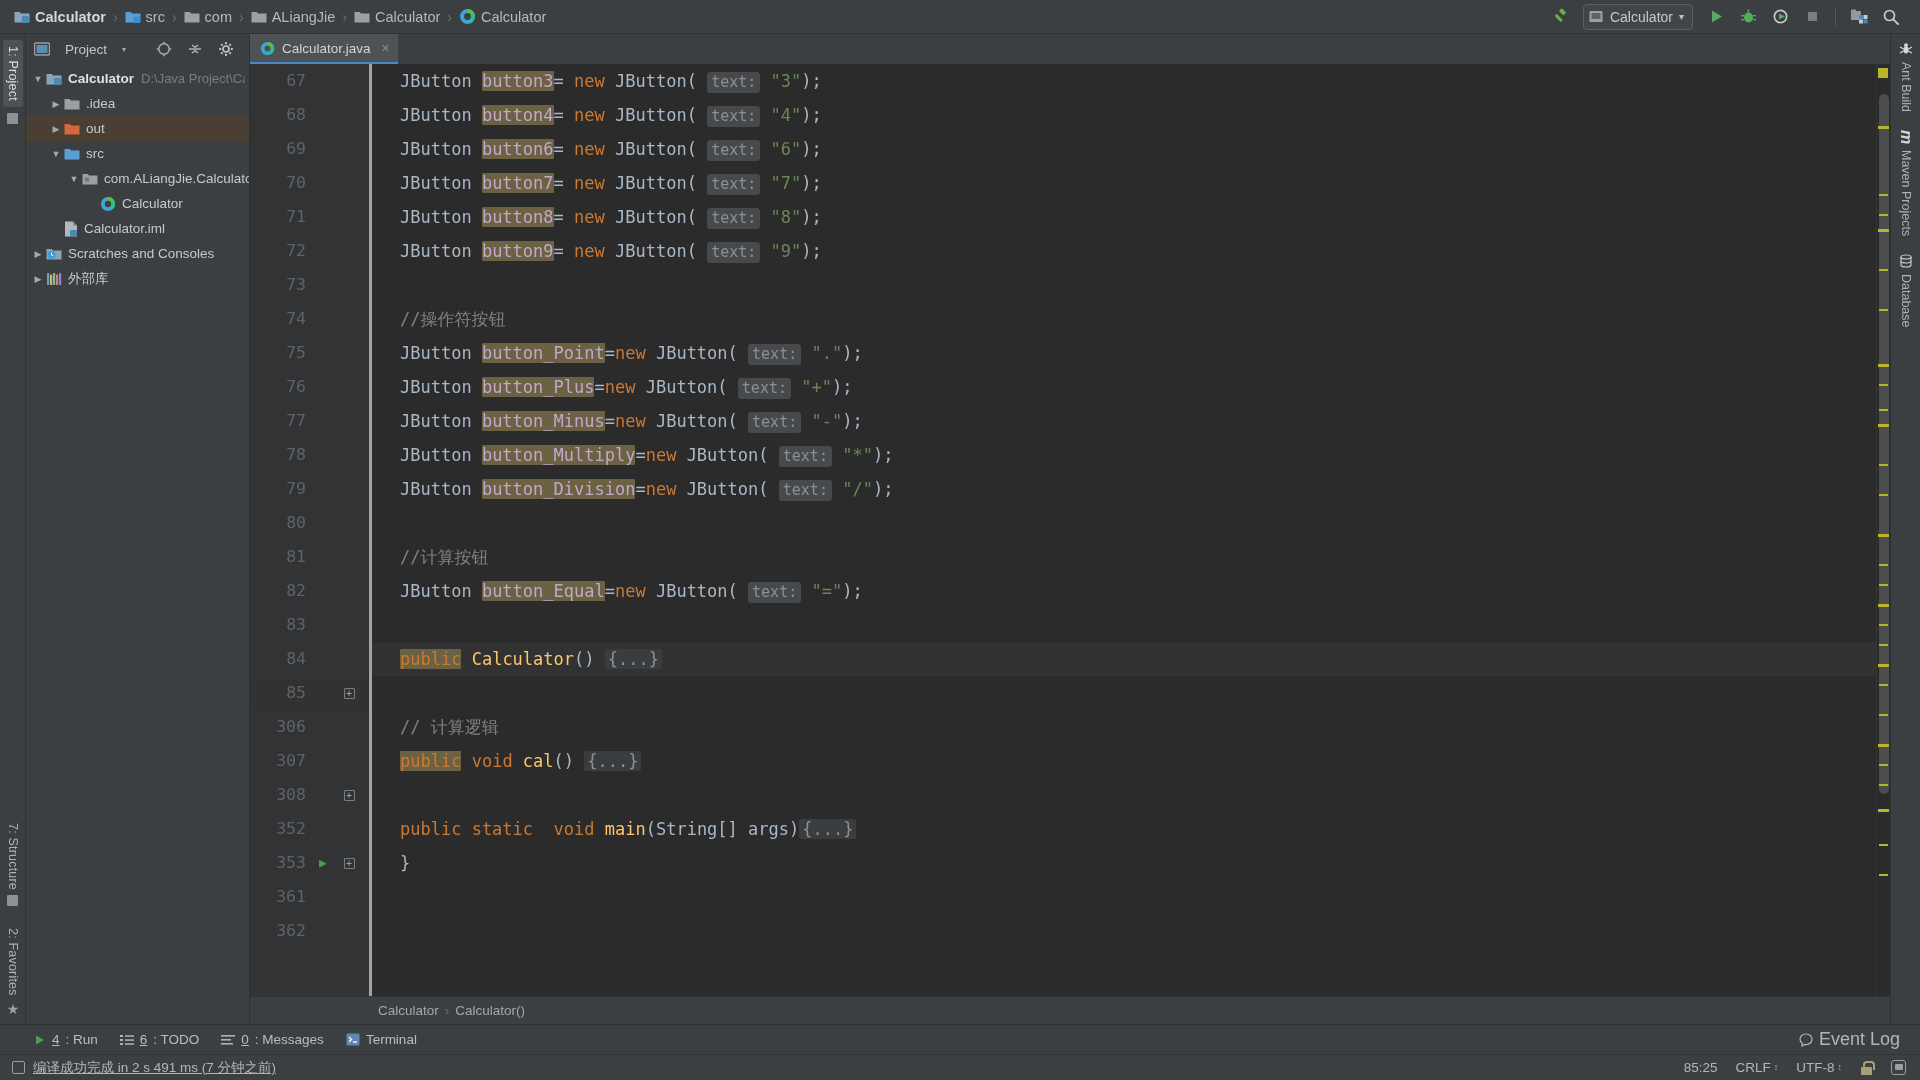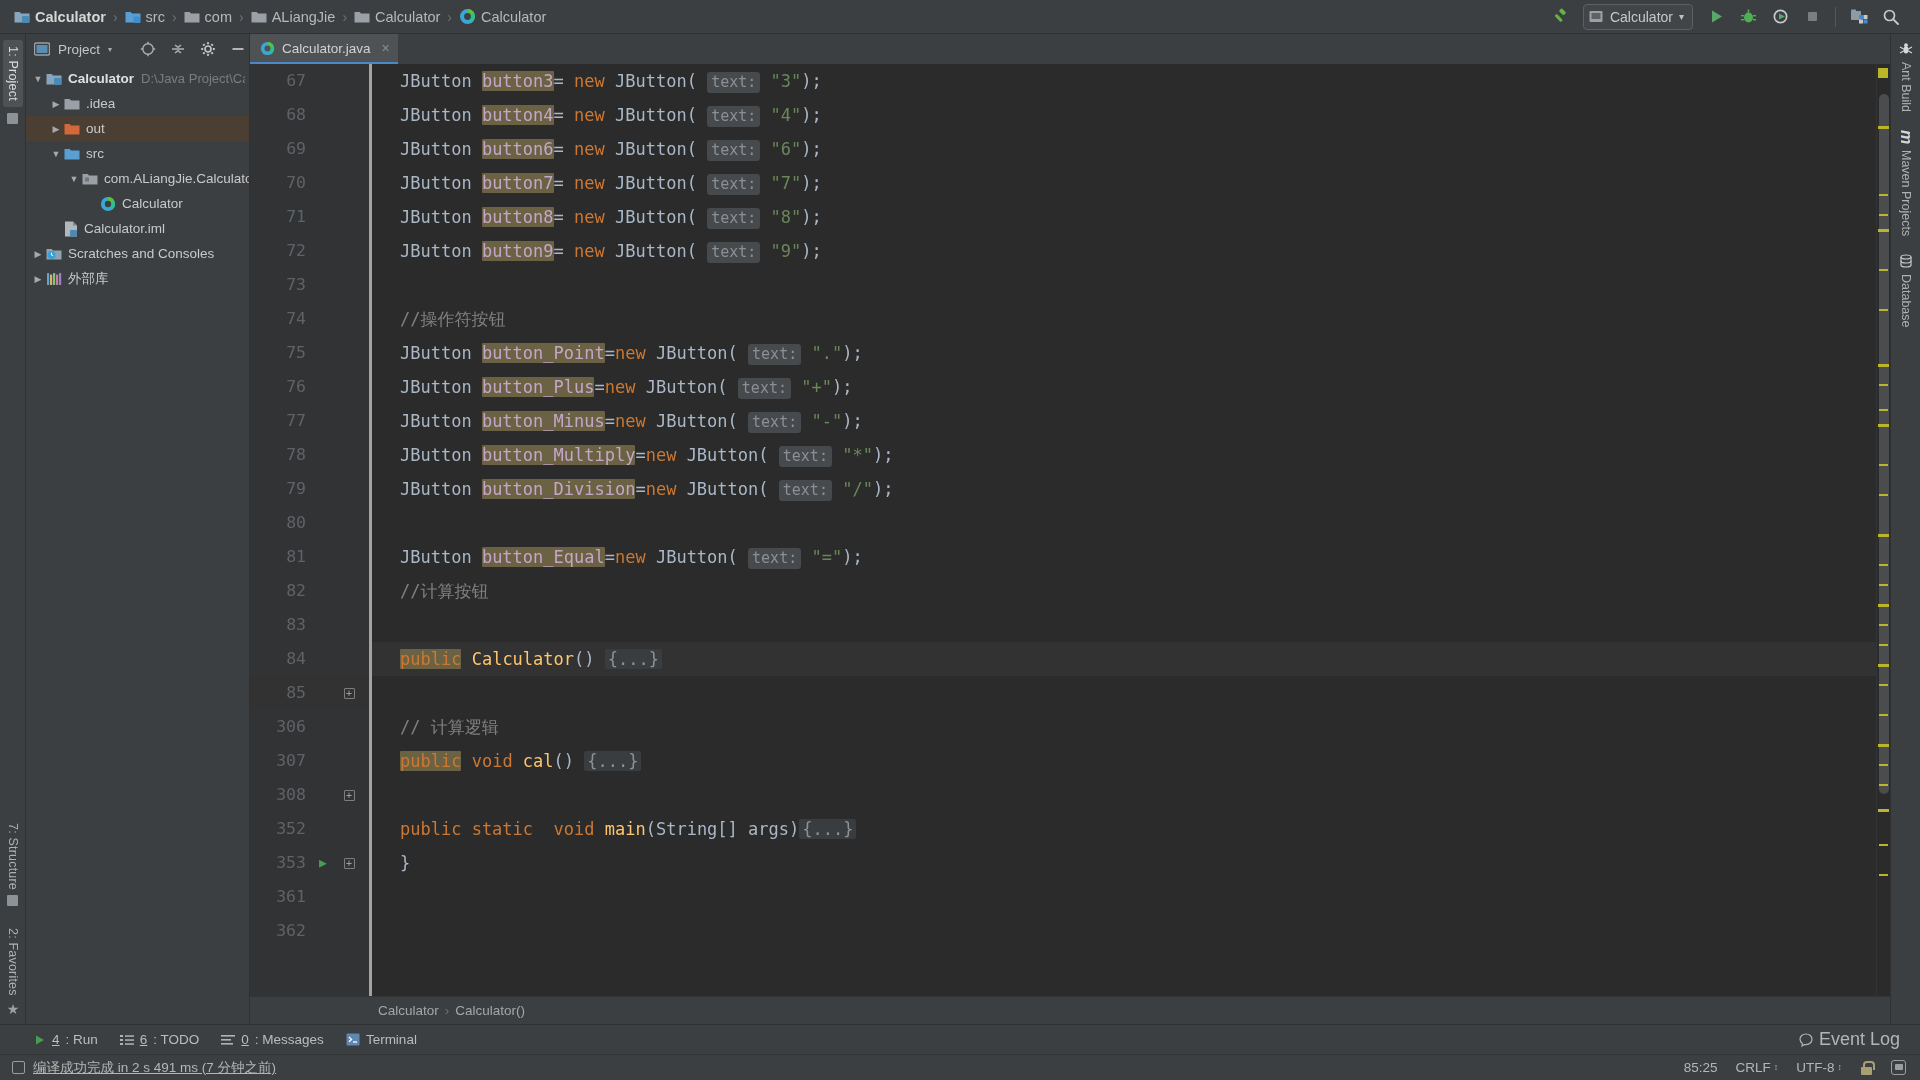--- a/index.html
+++ b/index.html
@@ -53,21 +53,21 @@
   .vtab.active{ background:#4e5254; color:#ddd; border-radius:2px; }
   .vtab-icon{ width:11px;height:11px;background:#8d9296;border-radius:1px; }
   .vtab-icon.star{ background:none; color:#9aa0a4; font-size:14px; line-height:11px; }
 
   
   .project{
     width:224px; background:#3c3f41; flex:0 0 224px; display:flex; flex-direction:column;
     border-right:1px solid #2f3133; min-width:0;
   }
   .proj-head{
-    height:30px; display:flex; align-items:center; padding:0 0 0 8px; gap:8px; flex:0 0 30px;
+    height:30px; display:flex; align-items:center; padding:0 0 0 8px; gap:15px; flex:0 0 30px;
   }
   .proj-head .title{ font-size:13.5px; color:#c4c4c4; }
   .proj-head .caret{ font-size:8px; color:#aaa; }
   .proj-head .sp{ flex:1 1 auto; }
   .hbtn{ width:22px;height:22px; display:flex;align-items:center;justify-content:center; color:#aeb0b2; }
   .proj-tree{ flex:1 1 auto; overflow:hidden; padding-top:2px; font-size:13.5px; }
   .node{ display:flex; align-items:center; height:25px; padding-right:4px; white-space:nowrap; }
   .node.sel{ background:#4b3f33; }
   .arrow{ width:16px; text-align:center; color:#a8a8a8; font-size:9px; flex:0 0 16px; }
   .node .nico{ margin-right:6px; display:flex; align-items:center; flex:0 0 auto; }
@@ -643,22 +643,22 @@
             <div class="cline"><span class="typ">JButton </span><span class="var hl">button8</span><span class="plain">= </span><span class="kw">new </span><span class="typ">JButton</span><span class="plain">( </span><span class="hint">text:</span><span class="plain"> </span><span class="str">"8"</span><span class="plain">);</span></div>
             <div class="cline"><span class="typ">JButton </span><span class="var hl">button9</span><span class="plain">= </span><span class="kw">new </span><span class="typ">JButton</span><span class="plain">( </span><span class="hint">text:</span><span class="plain"> </span><span class="str">"9"</span><span class="plain">);</span></div>
             <div class="cline"></div>
             <div class="cline"><span class="cmt">//操作符按钮</span></div>
             <div class="cline"><span class="typ">JButton </span><span class="var hl">button_Point</span><span class="plain">=</span><span class="kw">new </span><span class="typ">JButton</span><span class="plain">( </span><span class="hint">text:</span><span class="plain"> </span><span class="str">"."</span><span class="plain">);</span></div>
             <div class="cline"><span class="typ">JButton </span><span class="var hl">button_Plus</span><span class="plain">=</span><span class="kw">new </span><span class="typ">JButton</span><span class="plain">( </span><span class="hint">text:</span><span class="plain"> </span><span class="str">"+"</span><span class="plain">);</span></div>
             <div class="cline"><span class="typ">JButton </span><span class="var hl">button_Minus</span><span class="plain">=</span><span class="kw">new </span><span class="typ">JButton</span><span class="plain">( </span><span class="hint">text:</span><span class="plain"> </span><span class="str">"-"</span><span class="plain">);</span></div>
             <div class="cline"><span class="typ">JButton </span><span class="var hl">button_Multiply</span><span class="plain">=</span><span class="kw">new </span><span class="typ">JButton</span><span class="plain">( </span><span class="hint">text:</span><span class="plain"> </span><span class="str">"*"</span><span class="plain">);</span></div>
             <div class="cline"><span class="typ">JButton </span><span class="var hl">button_Division</span><span class="plain">=</span><span class="kw">new </span><span class="typ">JButton</span><span class="plain">( </span><span class="hint">text:</span><span class="plain"> </span><span class="str">"/"</span><span class="plain">);</span></div>
             <div class="cline"></div>
+            <div class="cline"><span class="cmt">//计算按钮</span></div>
             <div class="cline"><span class="typ">JButton </span><span class="var hl">button_Equal</span><span class="plain">=</span><span class="kw">new </span><span class="typ">JButton</span><span class="plain">( </span><span class="hint">text:</span><span class="plain"> </span><span class="str">"="</span><span class="plain">);</span></div>
-            <div class="cline"><span class="cmt">//计算按钮</span></div>
             <div class="cline"></div>
             <div class="cline caret"><span class="kw hl">public</span><span class="plain"> </span><span class="meth">Calculator</span><span class="plain">() </span><span class="fold-txt">{...}</span></div>
             <div class="cline"></div>
             <div class="cline"><span class="cmt">// 计算逻辑</span></div>
             <div class="cline"><span class="kw hl">public</span><span class="plain"> </span><span class="kw">void </span><span class="meth">cal</span><span class="plain">() </span><span class="fold-txt">{...}</span></div>
             <div class="cline"></div>
             <div class="cline"><span class="kw">public static </span><span class="plain"> </span><span class="kw">void </span><span class="meth">main</span><span class="plain">(</span><span class="typ">String</span><span class="plain">[] args)</span><span class="fold-txt">{...}</span></div>
             <div class="cline"><span class="plain">}</span></div>
             <div class="cline"></div>
           </div>

